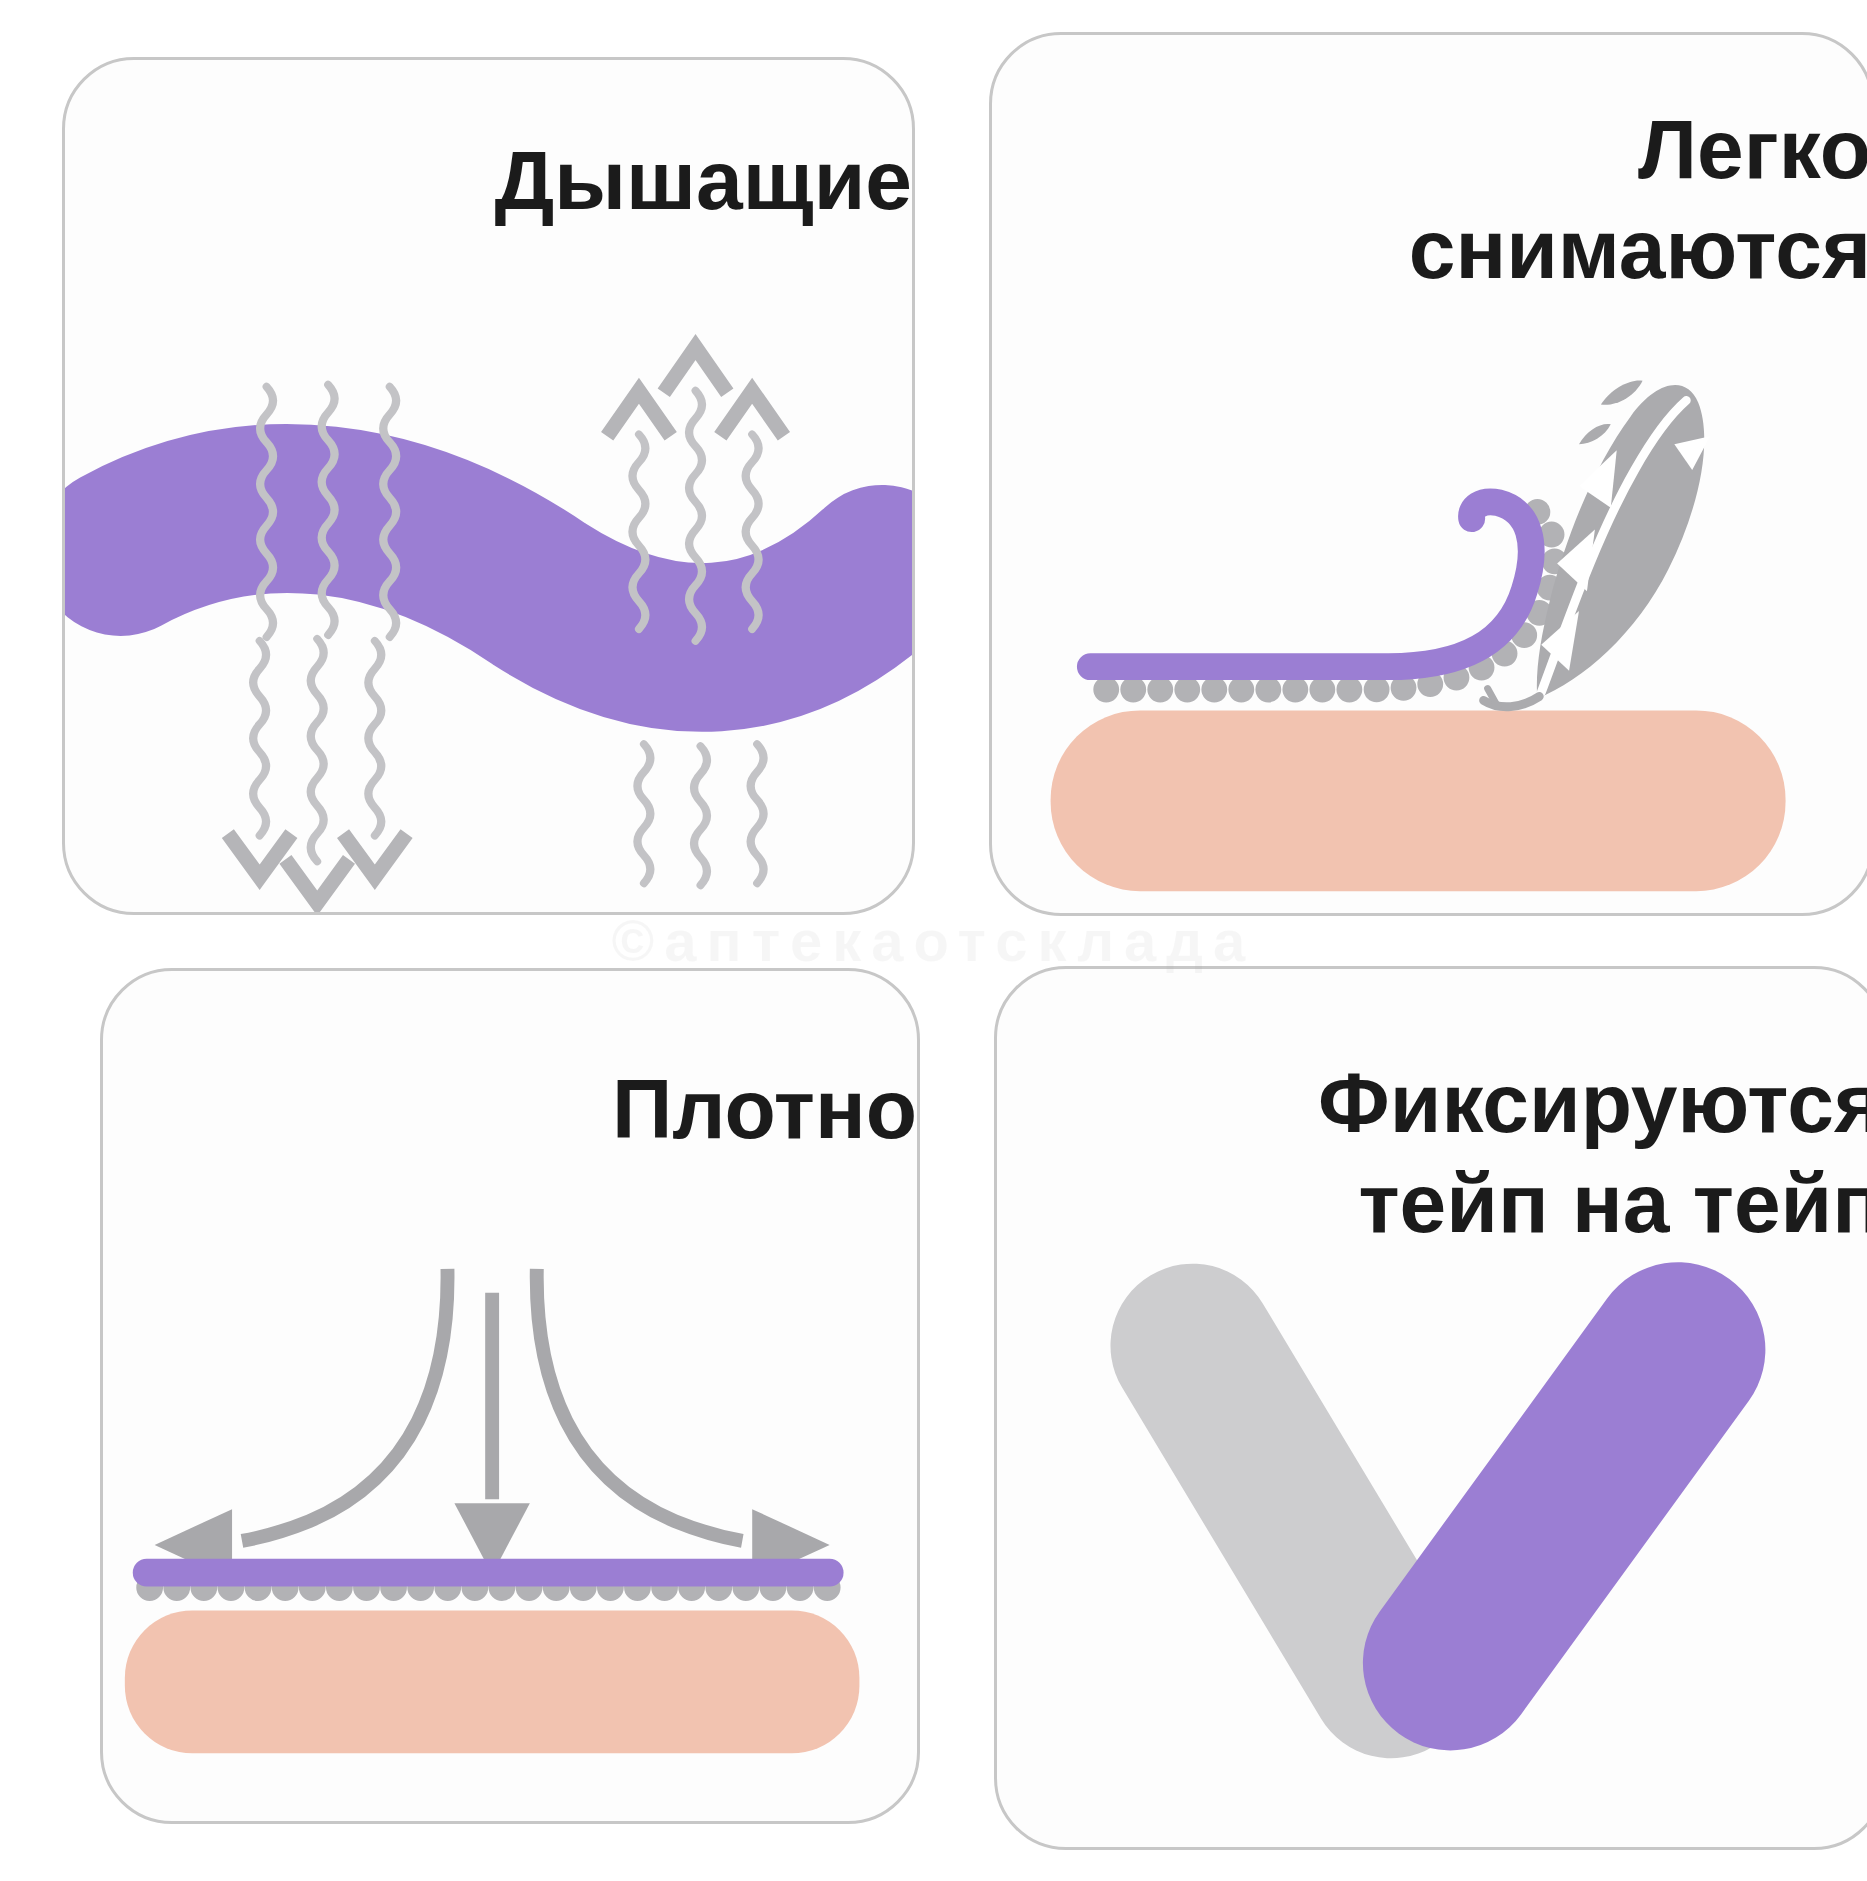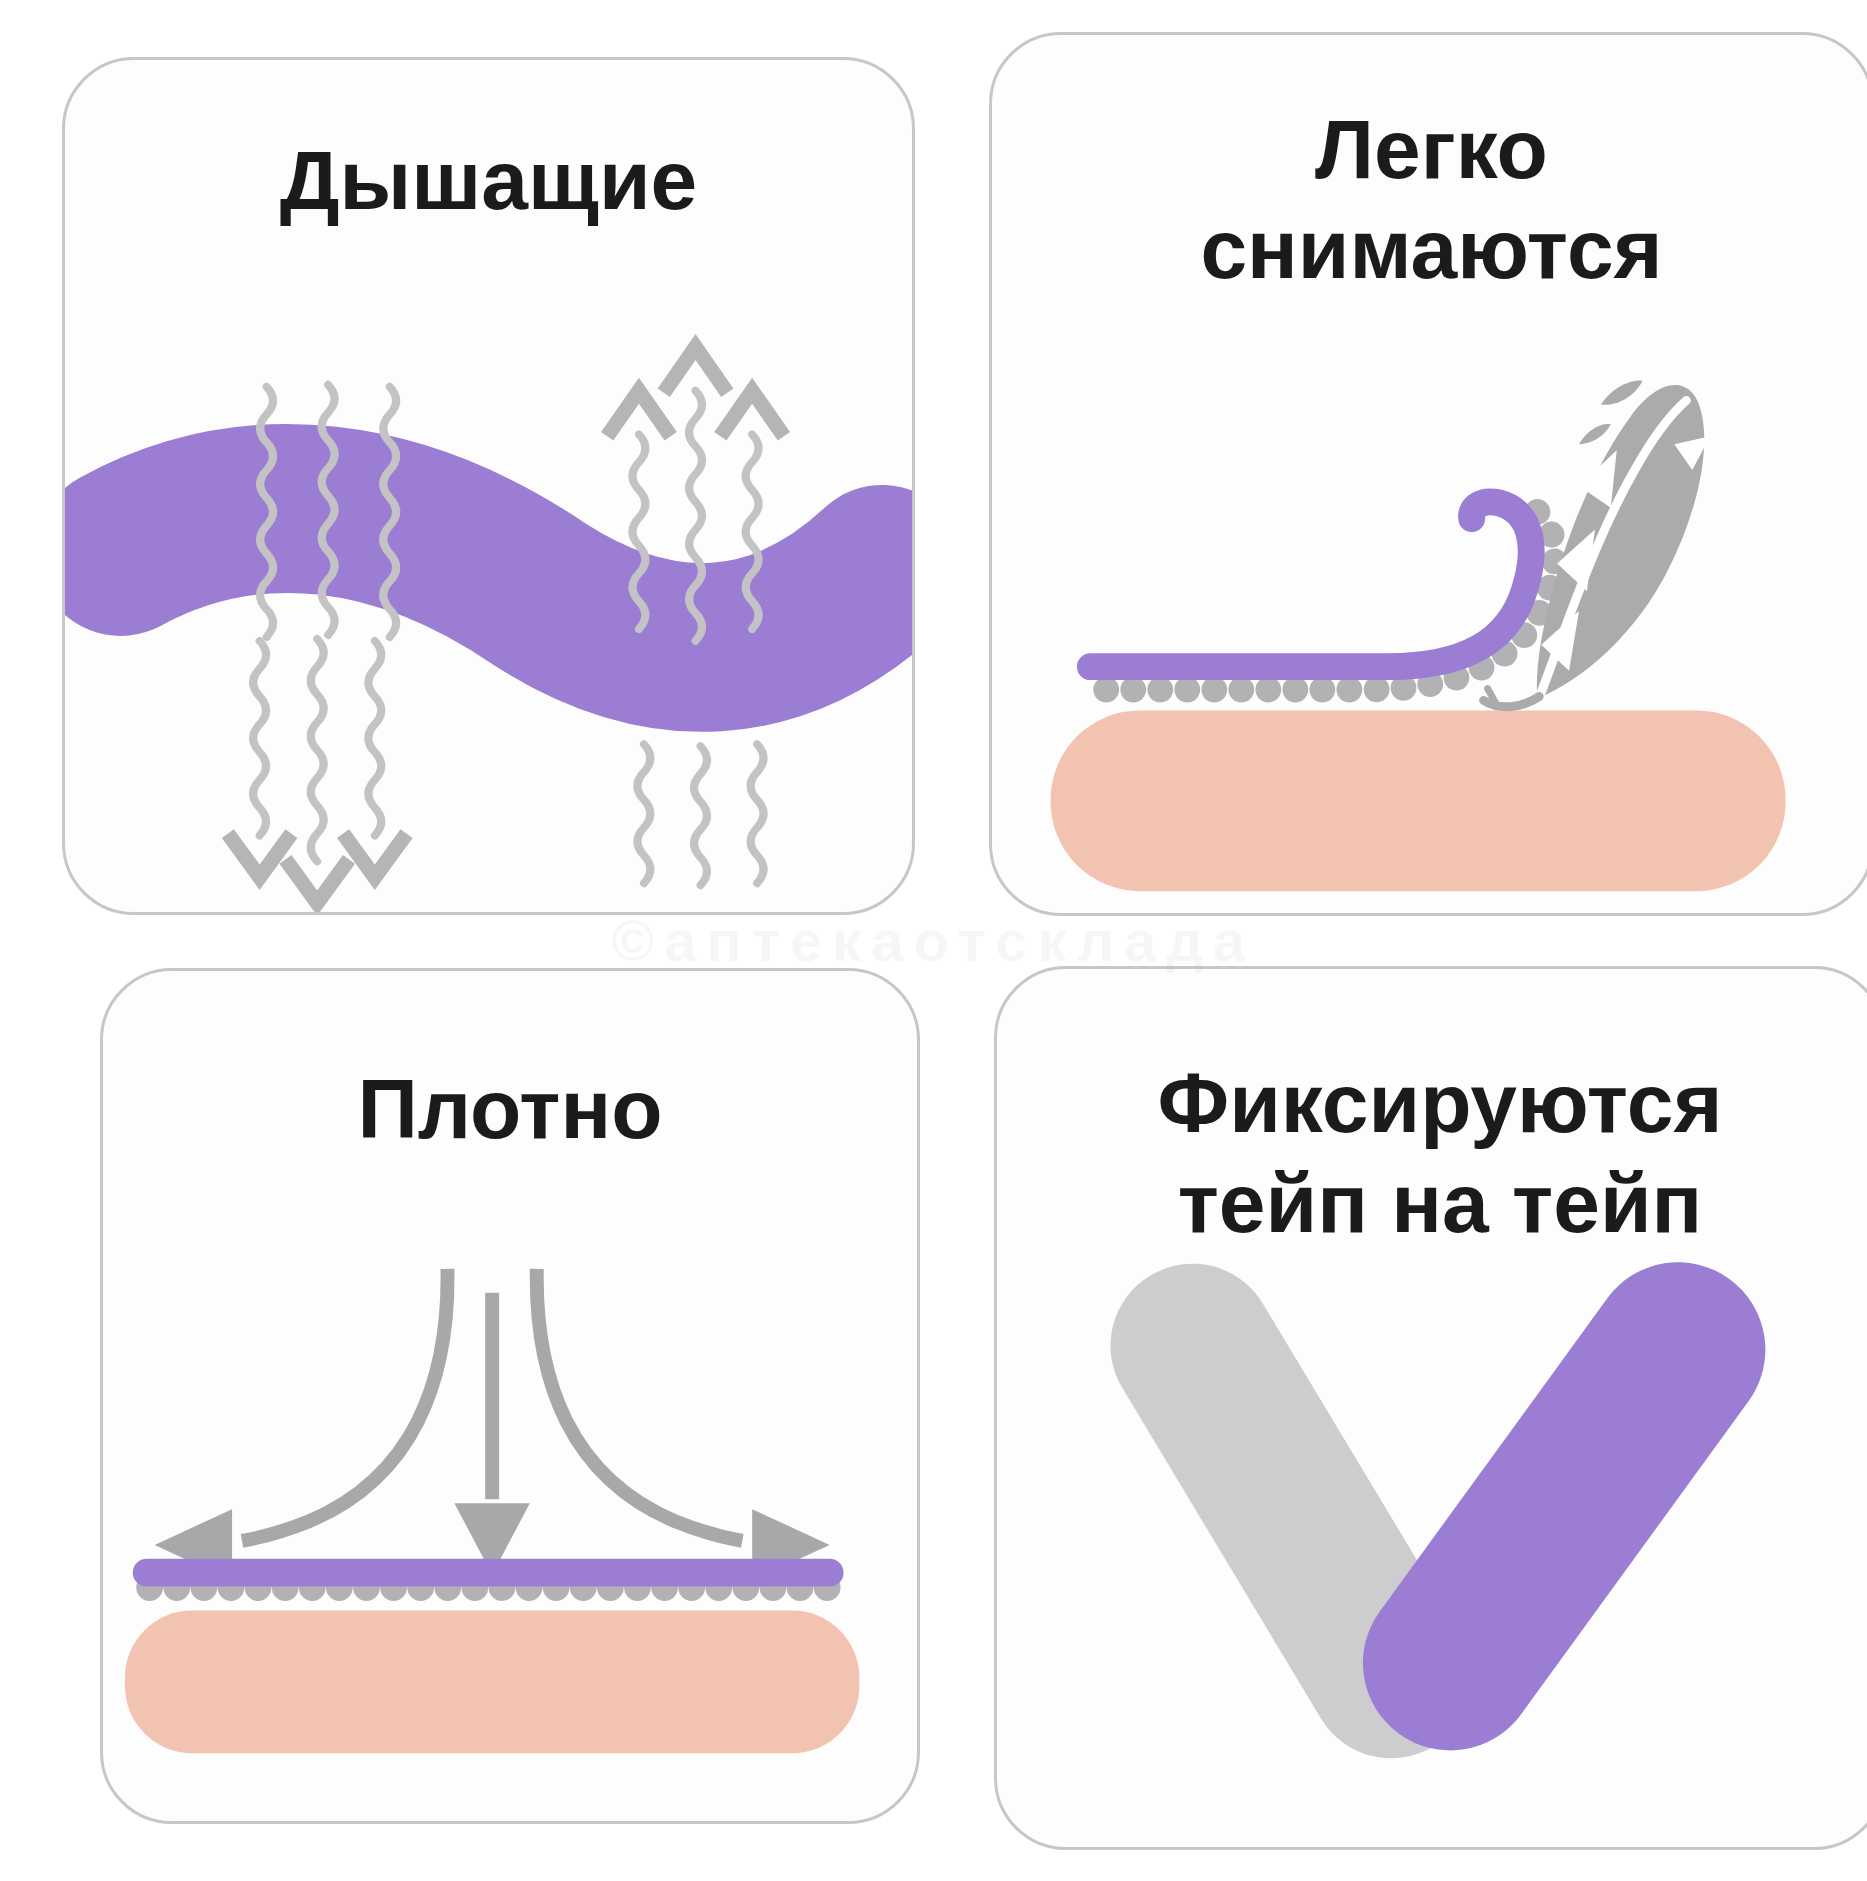--- a/index.html
+++ b/index.html
@@ -13,21 +13,21 @@
   .panel{
     position:absolute;
     box-sizing:border-box;
     background:var(--panel-bg);
     border:3px solid var(--panel-border);
     border-radius:72px;
   }
   .panel-title{
     position:absolute;
     left:0;width:100%;
-    text-align:center;
+    text-align:right;
     font-weight:bold;
     font-size:84px;
     line-height:100px;
     letter-spacing:0px;
     color:var(--title-text);
   }
   .panel-title span{display:block;}
   .art{position:absolute;left:0;top:0;width:100%;height:100%;}
   .watermark{
     position:absolute;

